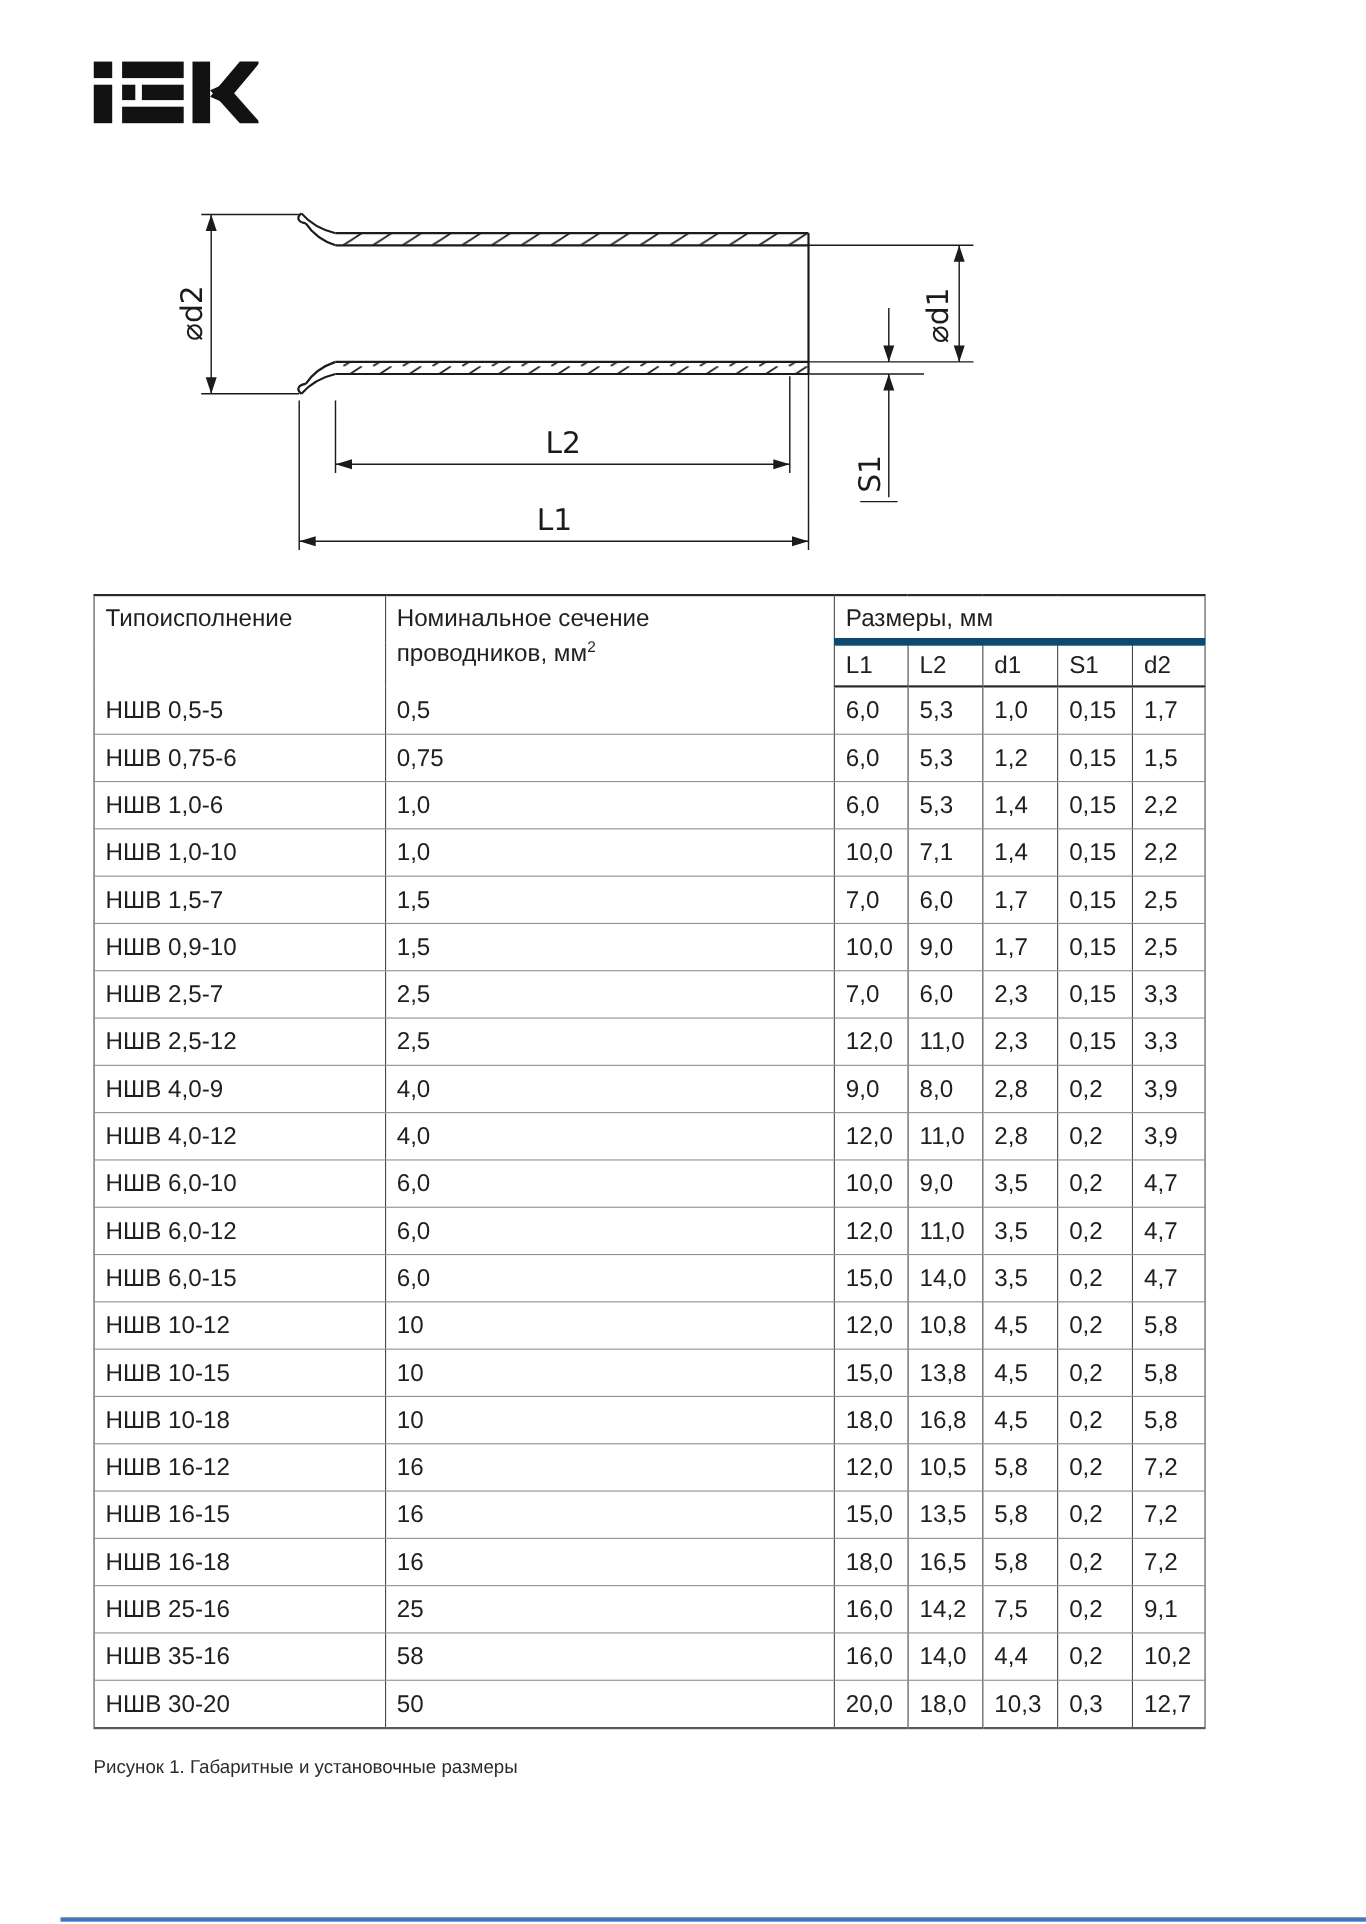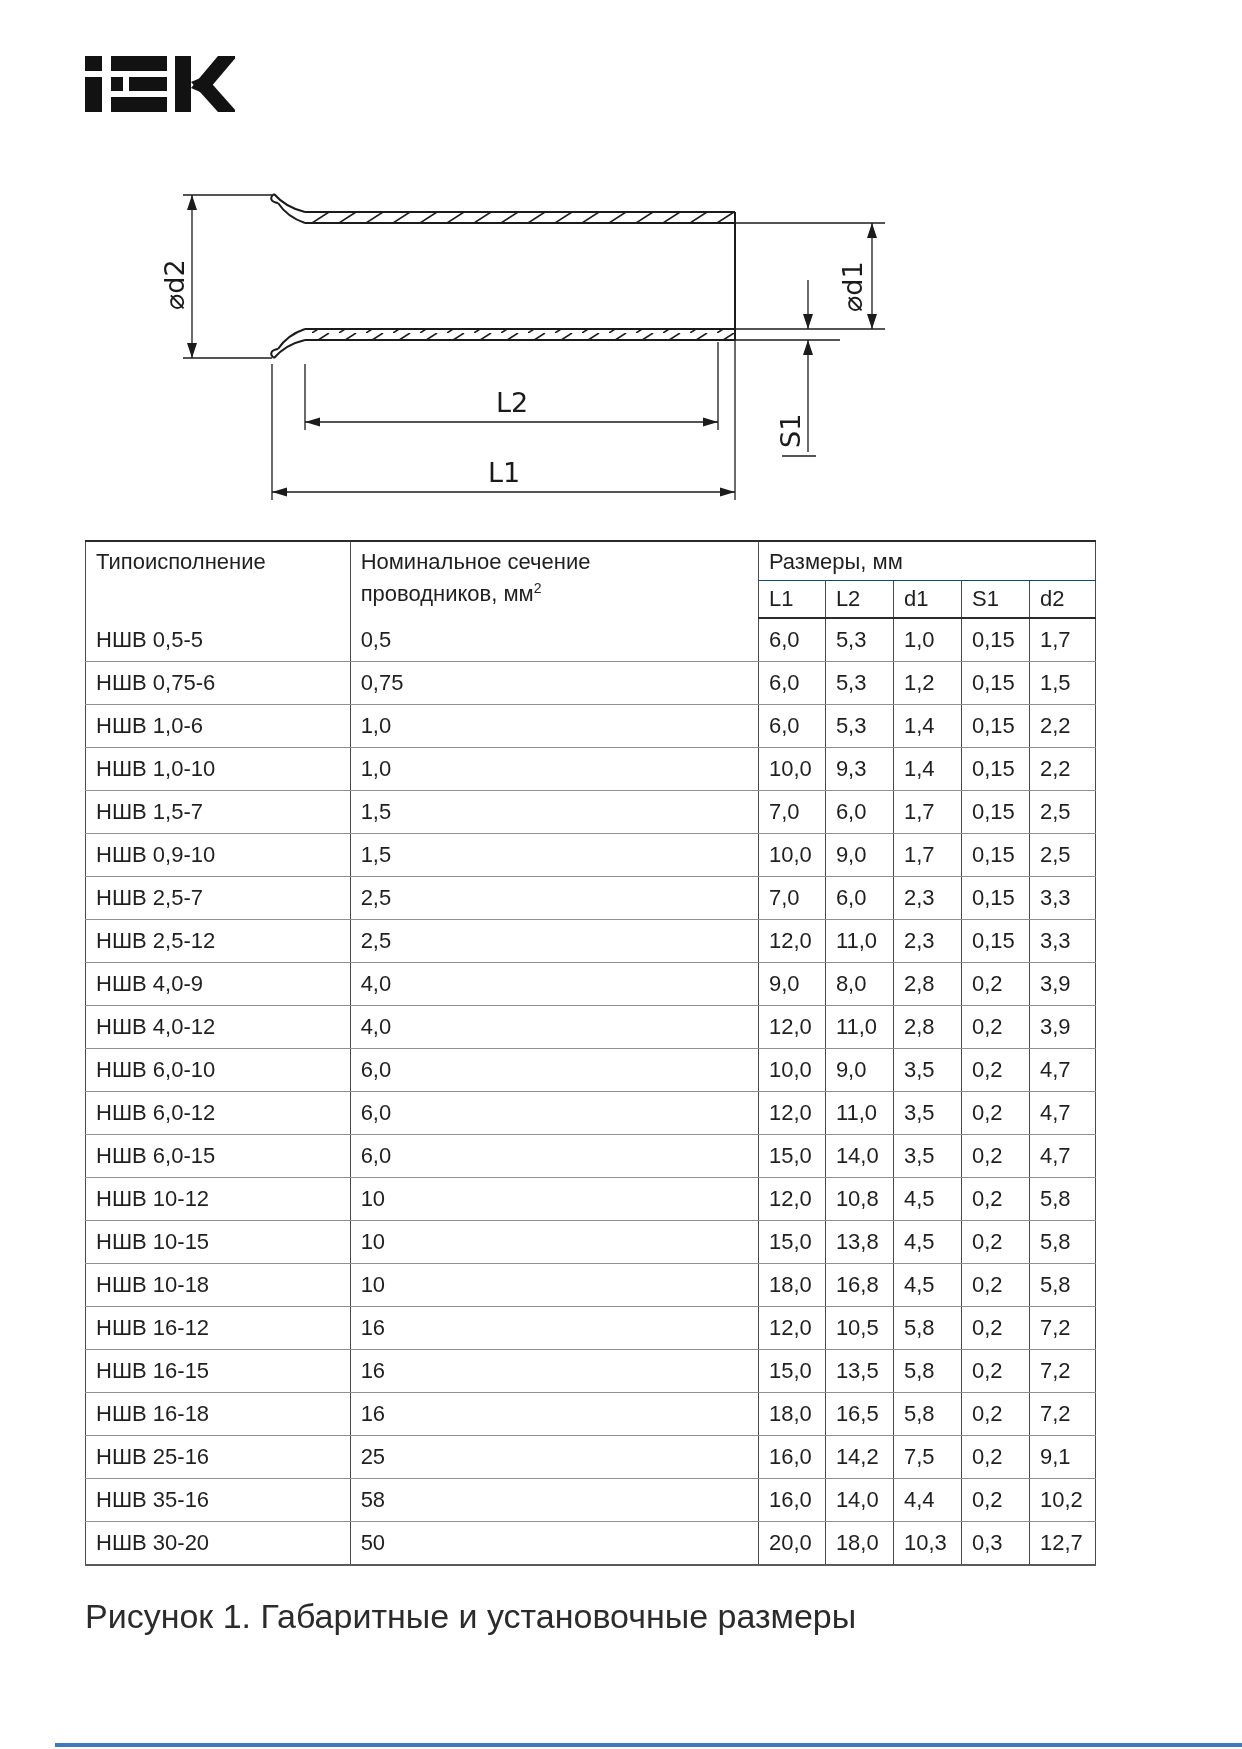--- a/index.html
+++ b/index.html
@@ -18,31 +18,31 @@
   }
   .spec-table th,.spec-table td{
     font-weight:normal;text-align:left;padding:0 10px;
     border-left:1px solid #4a4a4a;border-right:1px solid #4a4a4a;
     white-space:nowrap;overflow:hidden;
   }
   .spec-table thead tr.hdr-top th{
     border-top:2px solid #2a2a2a;vertical-align:top;padding-top:7px;
     height:31px;line-height:26px;
   }
-  .spec-table th.sizes{border-bottom:1px solid #0c4a6e;}
+  .spec-table th.sizes{border-bottom:7px solid #0c4a6e;}
   .spec-table tr.hdr-dims th{height:36px;border-bottom:2px solid #2a2a2a;}
   .spec-table td{height:42px;border-bottom:1px solid #8f8f8f;}
   .spec-table tbody tr:last-child td{border-bottom:2px solid #5a5a5a;}
   .col-type{width:245px;}
   .col-section{width:378px;}
   .col-dim1{width:62px;}
   .col-dim2{width:63px;}
   .col-dim5{width:61px;}
   sup{font-size:14px;}
-  .caption{position:absolute;left:85px;top:1597px;font-size:34px;color:#2b2b2b;text-align:center;}
+  .caption{position:absolute;left:85px;top:1597px;font-size:17px;color:#2b2b2b;text-align:center;}
   .footer-line{position:absolute;left:55px;right:0;top:1743px;height:4px;background:#3f7ac0;}
   svg text{font-family:"DejaVu Sans","Liberation Sans",sans-serif;}
 </style>
 </head>
 <body>
 
 <svg class="logo" width="150" height="70" viewBox="0 0 150 70">
   <g fill="#121212">
     <rect x="0" y="6" width="17" height="15"></rect>
     <rect x="0" y="27" width="17" height="35"></rect>
@@ -177,21 +177,21 @@
         <td>6,0</td>
         <td>5,3</td>
         <td>1,4</td>
         <td>0,15</td>
         <td>2,2</td>
       </tr>
       <tr>
         <td>НШВ 1,0-10</td>
         <td>1,0</td>
         <td>10,0</td>
-        <td>9,3</td>
+        <td>7,1</td>
         <td>1,4</td>
         <td>0,15</td>
         <td>2,2</td>
       </tr>
       <tr>
         <td>НШВ 1,5-7</td>
         <td>1,5</td>
         <td>7,0</td>
         <td>6,0</td>
         <td>1,7</td>

